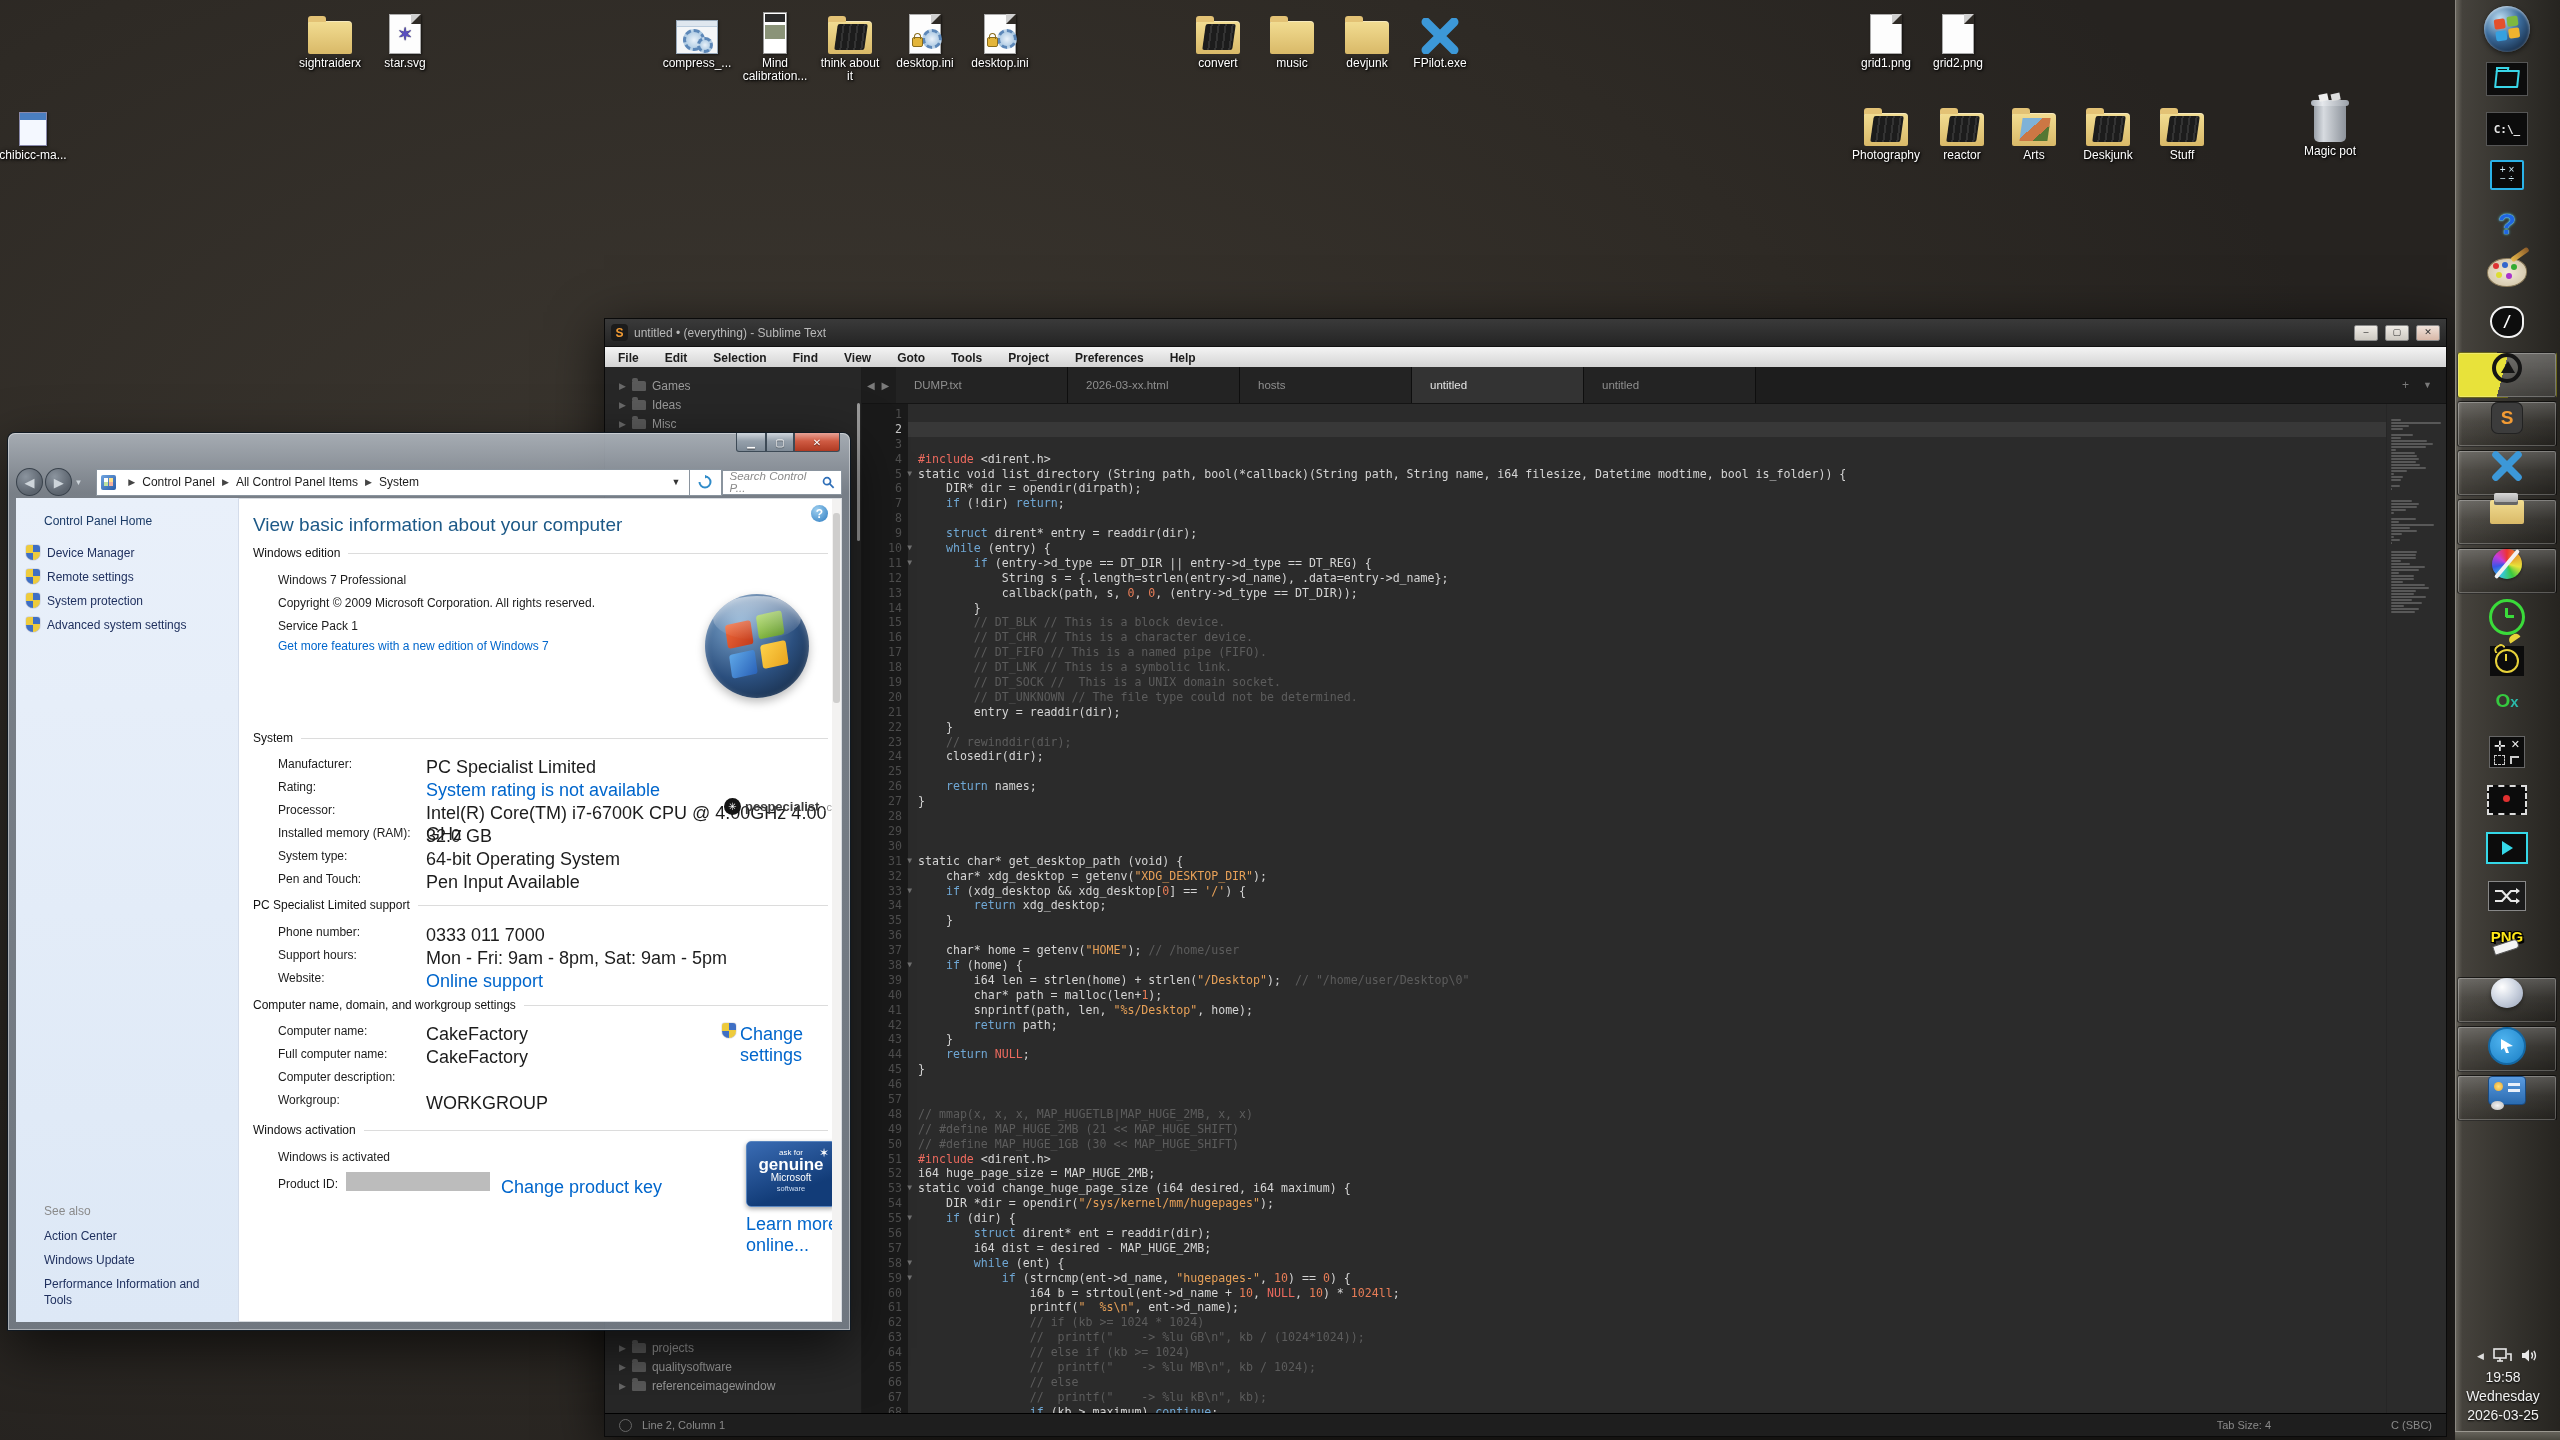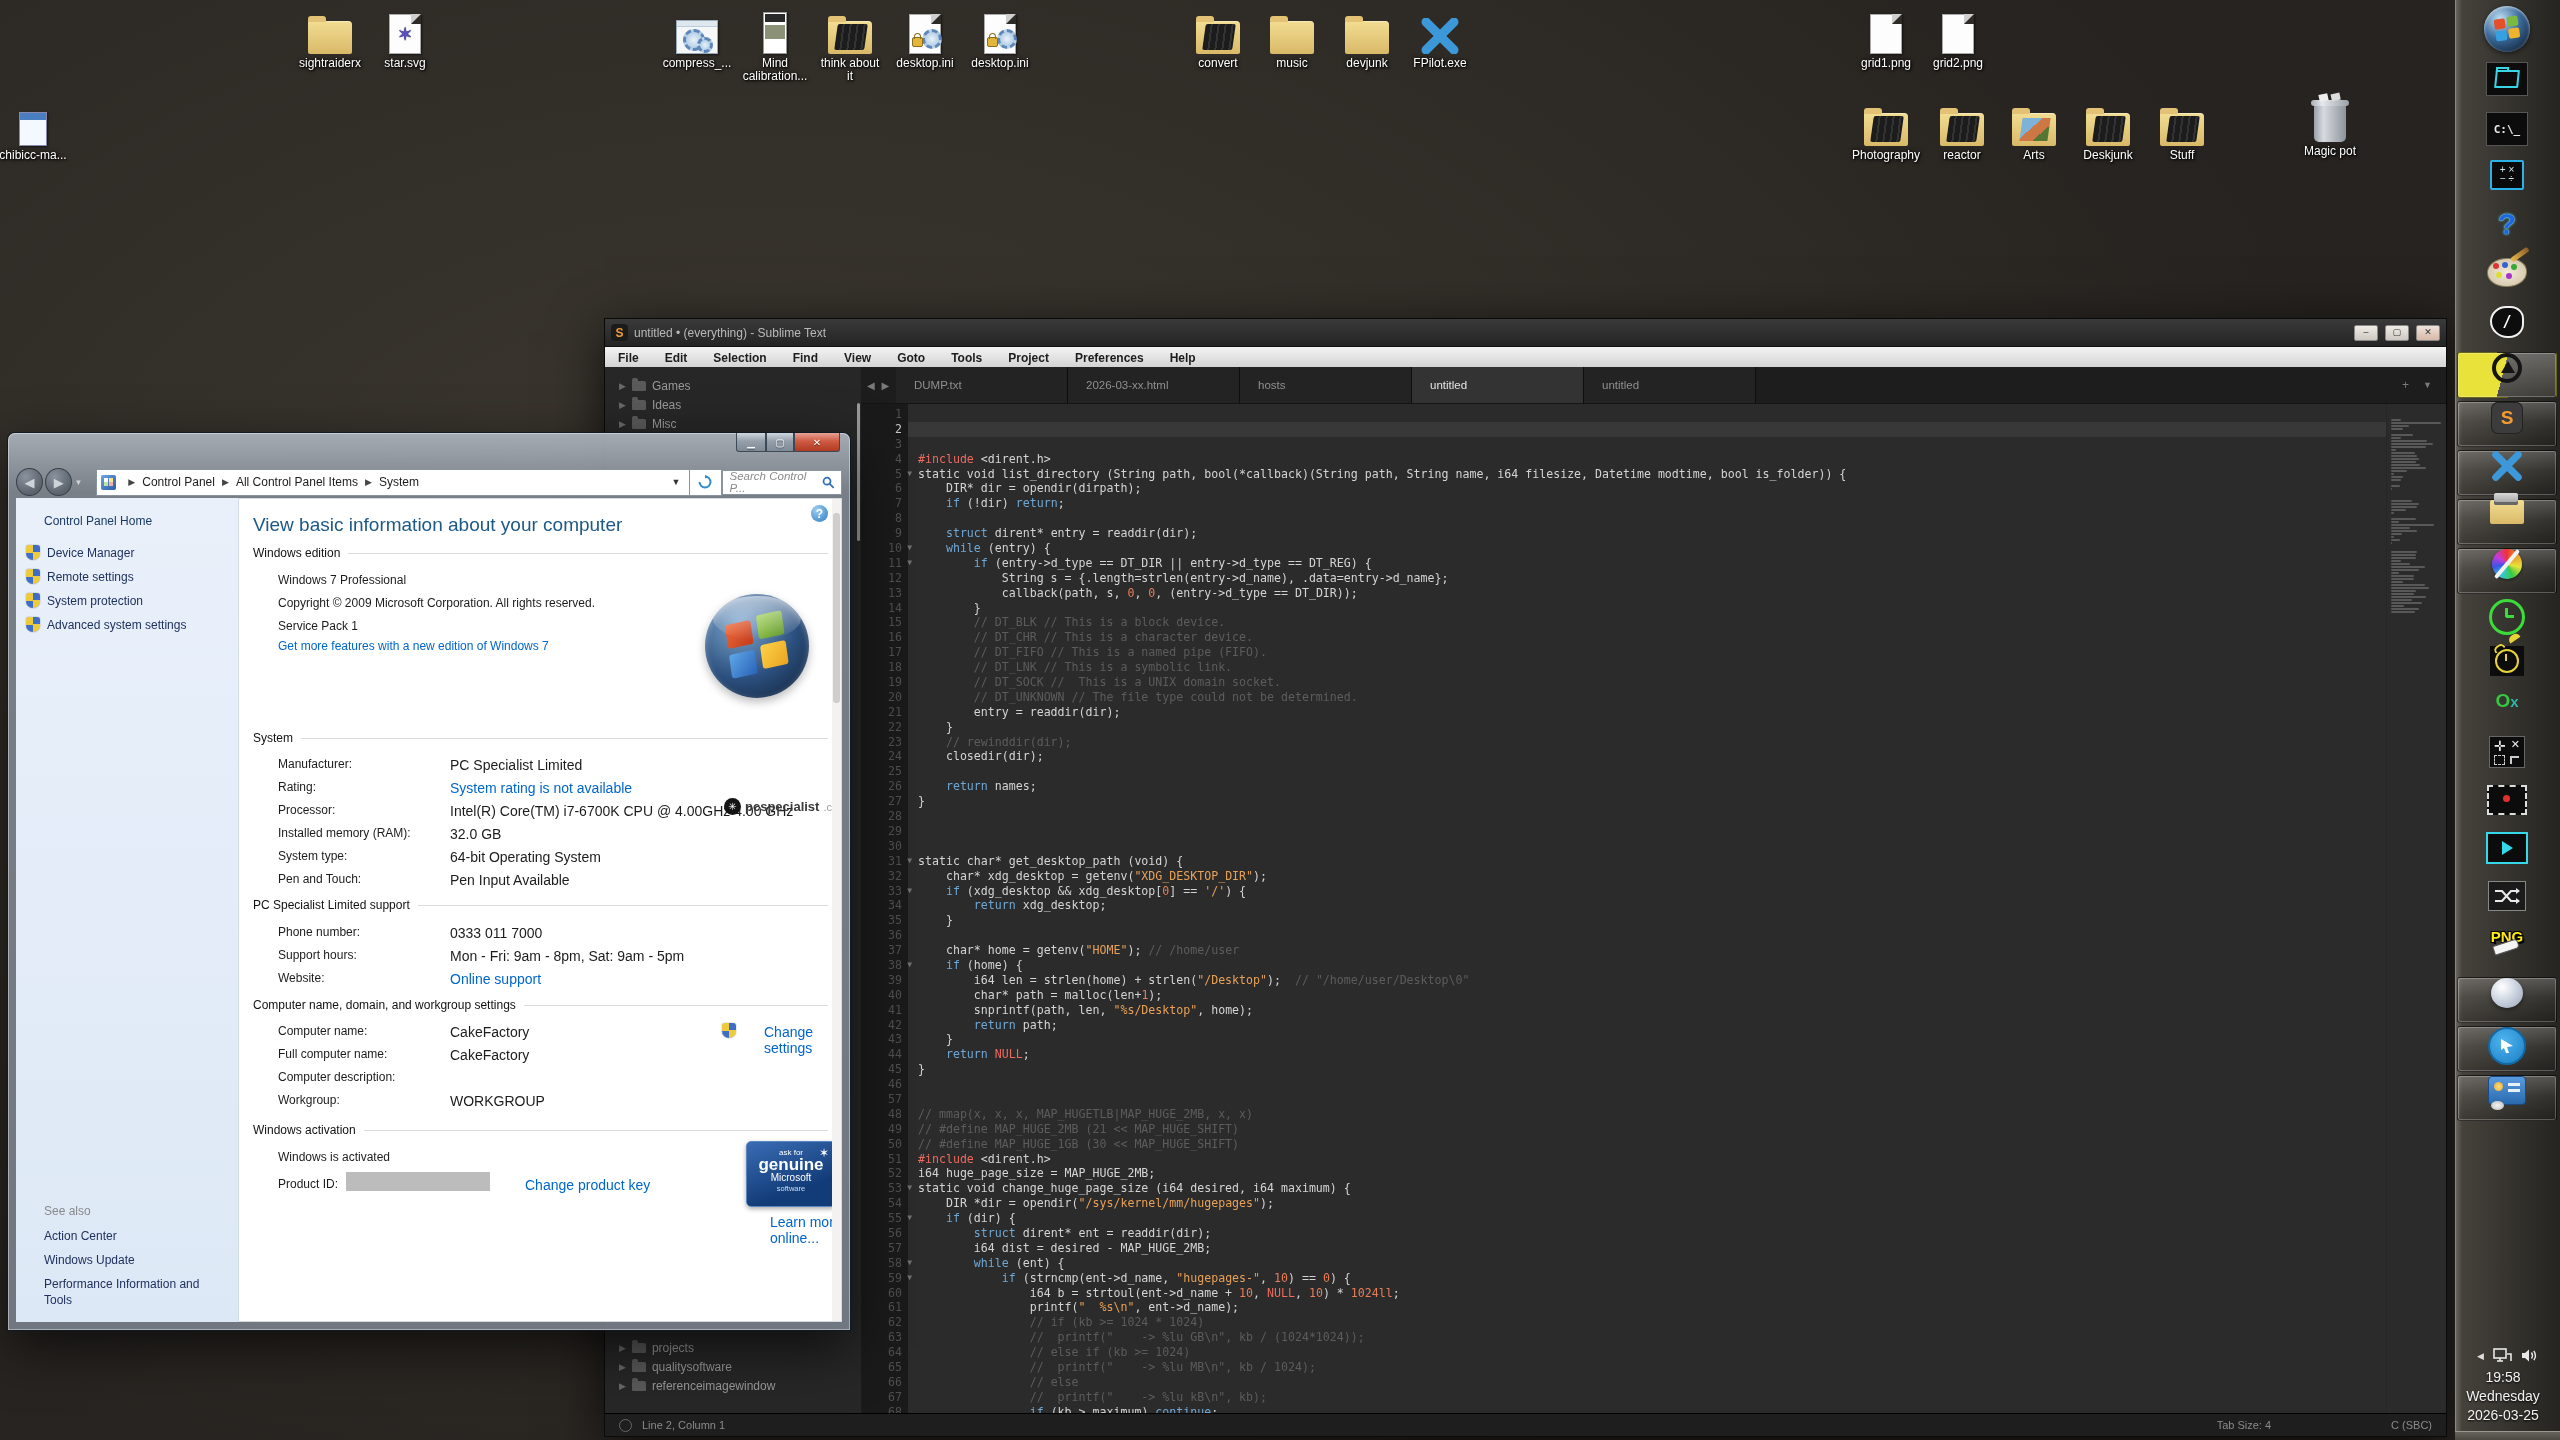--- a/index.html
+++ b/index.html
@@ -119,21 +119,21 @@
   .cp-also{position:absolute;left:28px;font-size:12px;color:#20315f;width:176px;line-height:16px;}
   .cp-main{position:absolute;left:222px;right:0;top:0;bottom:0;}
   .cp-title{position:absolute;left:15px;top:16px;font-size:19px;color:#1d5987;font-weight:normal;}
   .cp-help{position:absolute;right:14px;top:7px;width:17px;height:17px;border-radius:50%;
     background:radial-gradient(circle at 35% 30%,#9fd0f0,#2a7ac0);color:#fff;font-size:12px;font-weight:bold;
     display:flex;align-items:center;justify-content:center;}
   .cp-h{position:absolute;left:15px;right:14px;display:flex;align-items:center;font-size:12px;color:#111;gap:8px;}
   .cp-h::after{content:"";flex:1;height:1px;background:#dcdcdc;}
   .cp-line{position:absolute;left:40px;font-size:12px;color:#1c1c1c;}
   .cp-lbl{position:absolute;left:40px;font-size:12px;color:#1c1c1c;}
-  .cp-val{position:absolute;left:188px;font-size:14px;color:#1c1c1c;margin-left:24px;}
+  .cp-val{position:absolute;left:188px;font-size:18px;color:#1c1c1c;}
   .cp-link{color:#0066cc;}
   .winlogo{position:absolute;width:104px;height:104px;border-radius:50%;
     background:radial-gradient(circle at 34% 28%,#7fa8cf,#2b4f7e 55%,#122339 95%);
     box-shadow:0 4px 10px #0004,inset 0 2px 6px #fff5;overflow:hidden;}
   .winlogo .flag{position:absolute;left:23px;top:25px;width:58px;height:54px;transform:rotate(-8deg) skewY(-4deg);}
   .winlogo .flag i{position:absolute;width:26px;height:24px;border-radius:3px;}
   .winlogo .flag i:nth-child(1){left:0;top:0;background:linear-gradient(135deg,#ef6a3a,#c23b1c);}
   .winlogo .flag i:nth-child(2){right:0;top:-3px;background:linear-gradient(135deg,#9ed04f,#5d9427);}
   .winlogo .flag i:nth-child(3){left:0;bottom:0;background:linear-gradient(135deg,#5fa8e8,#2a62b8);}
   .winlogo .flag i:nth-child(4){right:0;bottom:3px;background:linear-gradient(135deg,#ffd24a,#e8a41e);}

